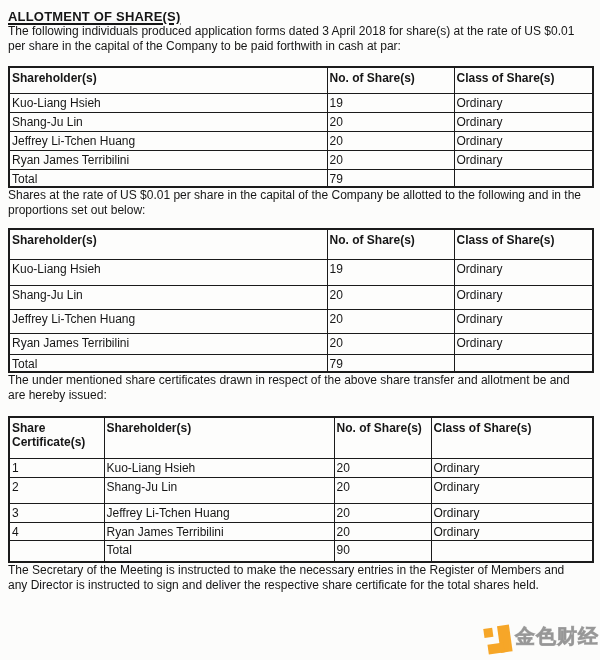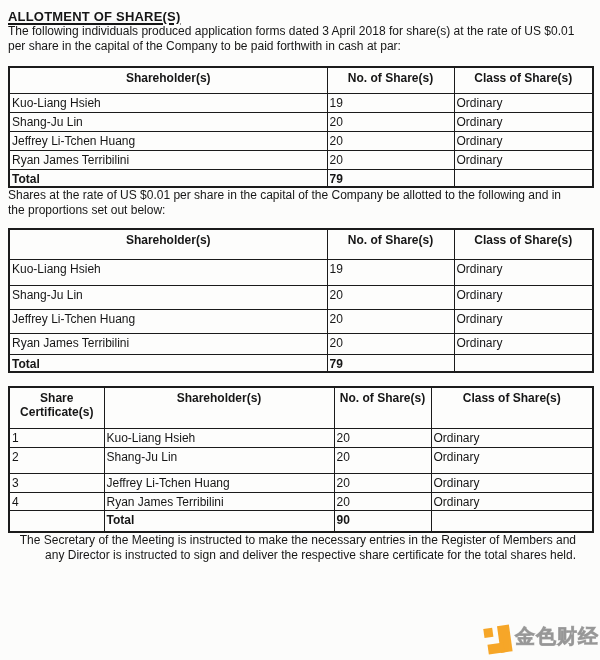--- a/index.html
+++ b/index.html
@@ -4,65 +4,65 @@
 <style>
   html, body { margin: 0; padding: 0; }
   body {
     width: 600px; height: 660px;
     background: #fcfcfb;
     font-family: "Liberation Sans", sans-serif;
     color: #161616;
     position: relative;
     overflow: hidden;
   }
-  .page { padding: 9px 24px 0 8px; position: relative; }
+  .page { padding: 9px 16px 0 8px; position: relative; }
 
   .doc-title {
     font-size: 13px;
     font-weight: bold;
     margin: 0;
     letter-spacing: 0.2px;
     text-decoration: underline;
     text-decoration-thickness: 1.5px;
     text-underline-offset: 2px;
   }
 
   p.body-text {
     font-size: 12px;
     line-height: 15px;
     margin: 0;
   }
   .p-intro        { margin-top: 16px; }
   .p-allotment    { margin-top: 13px; }
   .p-certificates { margin-top: 13px; }
-  .p-secretary    { margin-top: 14px; text-align: right; }
+  .p-secretary    { margin-top: 14px; }
 
   table.doc-table {
     border-collapse: collapse;
     table-layout: fixed;
     width: 584px;
     font-size: 12px;
     background: #fdfdfc;
   }
   table.doc-table, table.doc-table th, table.doc-table td {
     border: 1px solid #1b1b1b;
   }
   table.doc-table { border-width: 2px; }
   table.doc-table th {
     font-weight: bold;
-    text-align: center;
+    text-align: left;
     vertical-align: top;
     padding: 3px 2px 0 2px;
   }
   table.doc-table td {
     text-align: left;
     vertical-align: top;
     padding: 2px 2px 0 2px;
   }
-  .total-row td { font-weight: bold; }
+  .total-row td { font-weight: normal; }
 
   .t1 { margin-top: 12px; }
   .t1 thead tr { height: 26px; }
   .t1 tbody tr { height: 19px; }
   .t1 tbody tr.total-row { height: 18px; }
 
   .t2 { margin-top: 10px; }
   .t2 thead tr { height: 30px; }
   .t2 tbody tr:nth-child(1) { height: 26px; }
   .t2 tbody tr:nth-child(2) { height: 24px; }
@@ -203,20 +203,21 @@
         <td>Ordinary</td>
       </tr>
       <tr class="total-row">
         <td>Total</td>
         <td>79</td>
         <td></td>
       </tr>
     </tbody>
   </table>
 
+  <p class="body-text p-certificates">The under mentioned share certificates drawn in respect of the above share transfer and allotment be and are hereby issued:</p>
 
   <table class="doc-table t3">
     <colgroup>
         <col class="c-cert">
         <col class="c-shareholder4">
         <col class="c-num4">
         <col class="c-class4">
       </colgroup>
     <thead>
       <tr>

